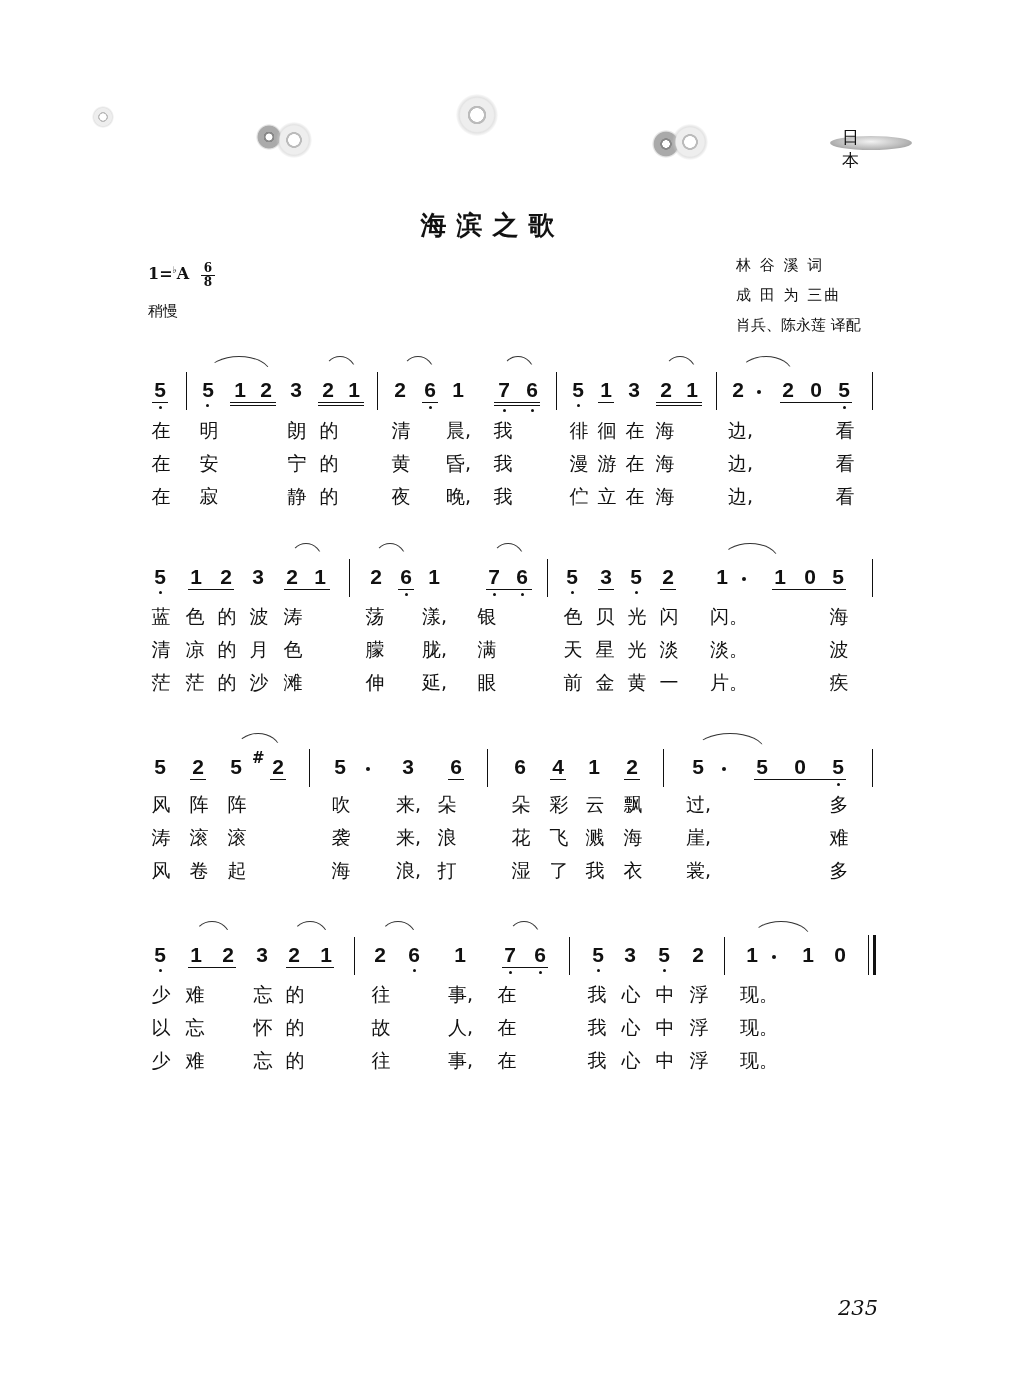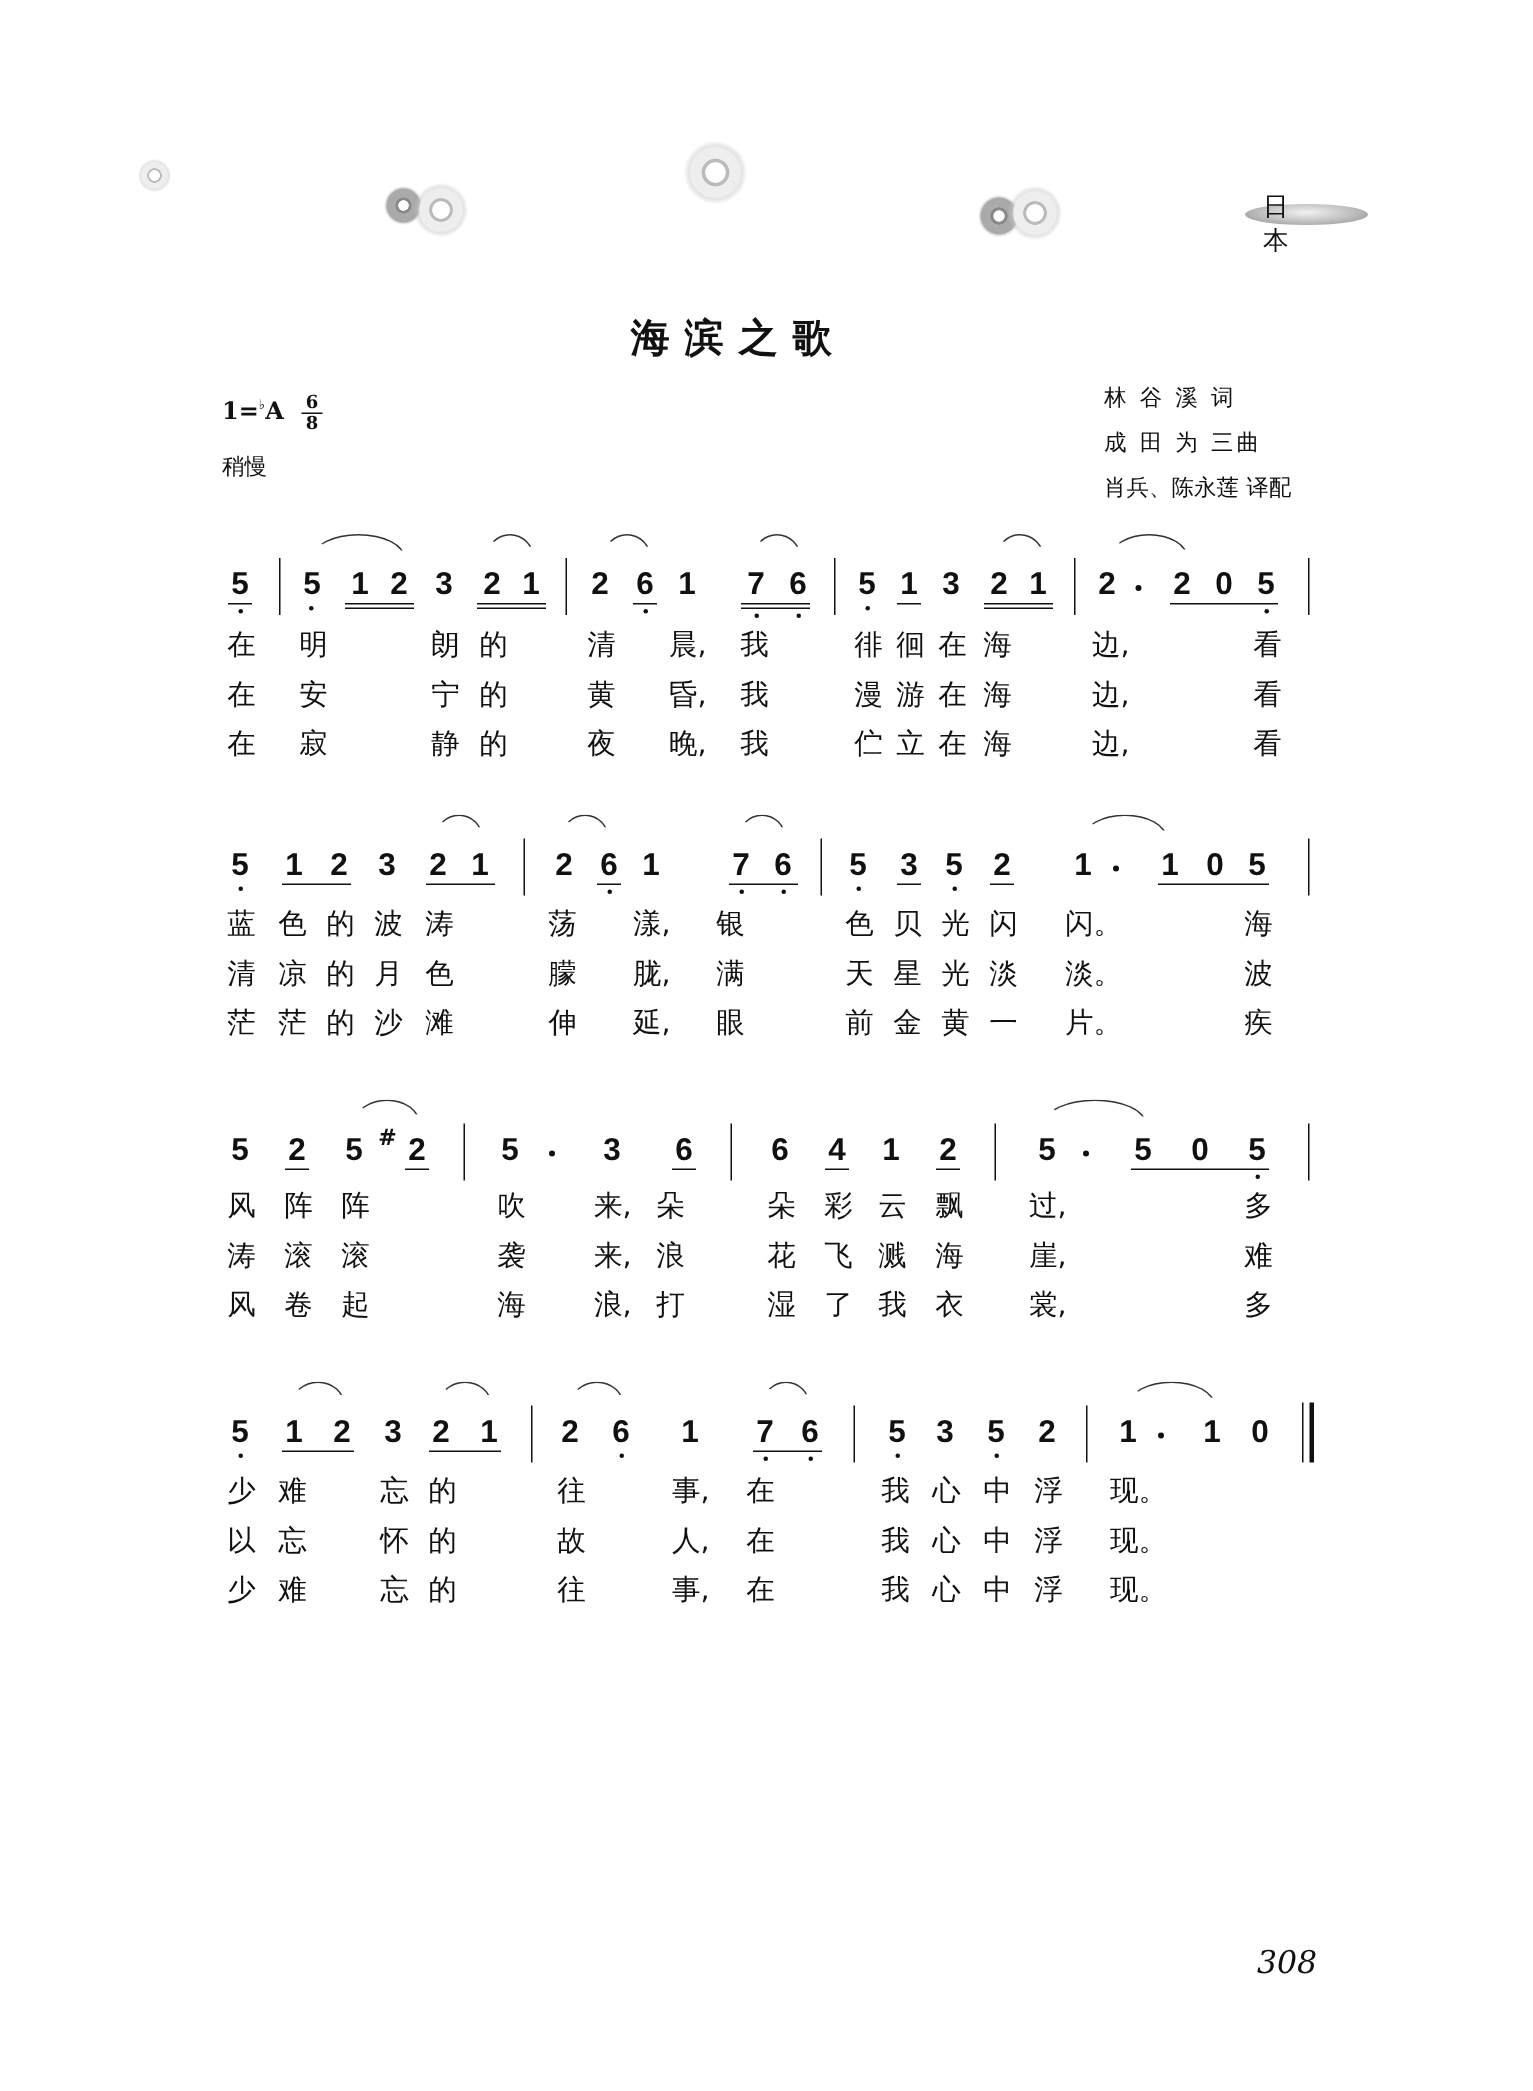--- a/index.html
+++ b/index.html
@@ -414,13 +414,13 @@
     <div class="lyric" style="left:448px;top:1048px;width:36px;text-align:left;">事,</div>
     <div class="lyric" style="left:494px;top:1048px;">在</div>
     <div class="lyric" style="left:584px;top:1048px;">我</div>
     <div class="lyric" style="left:618px;top:1048px;">心</div>
     <div class="lyric" style="left:652px;top:1048px;">中</div>
     <div class="lyric" style="left:686px;top:1048px;">浮</div>
     <div class="lyric" style="left:740px;top:1048px;width:36px;text-align:left;">现。</div>
   </div>
 </div>
 
-<div class="pageno">308</div>
+<div class="pageno">235</div>
 
 </body></html>

